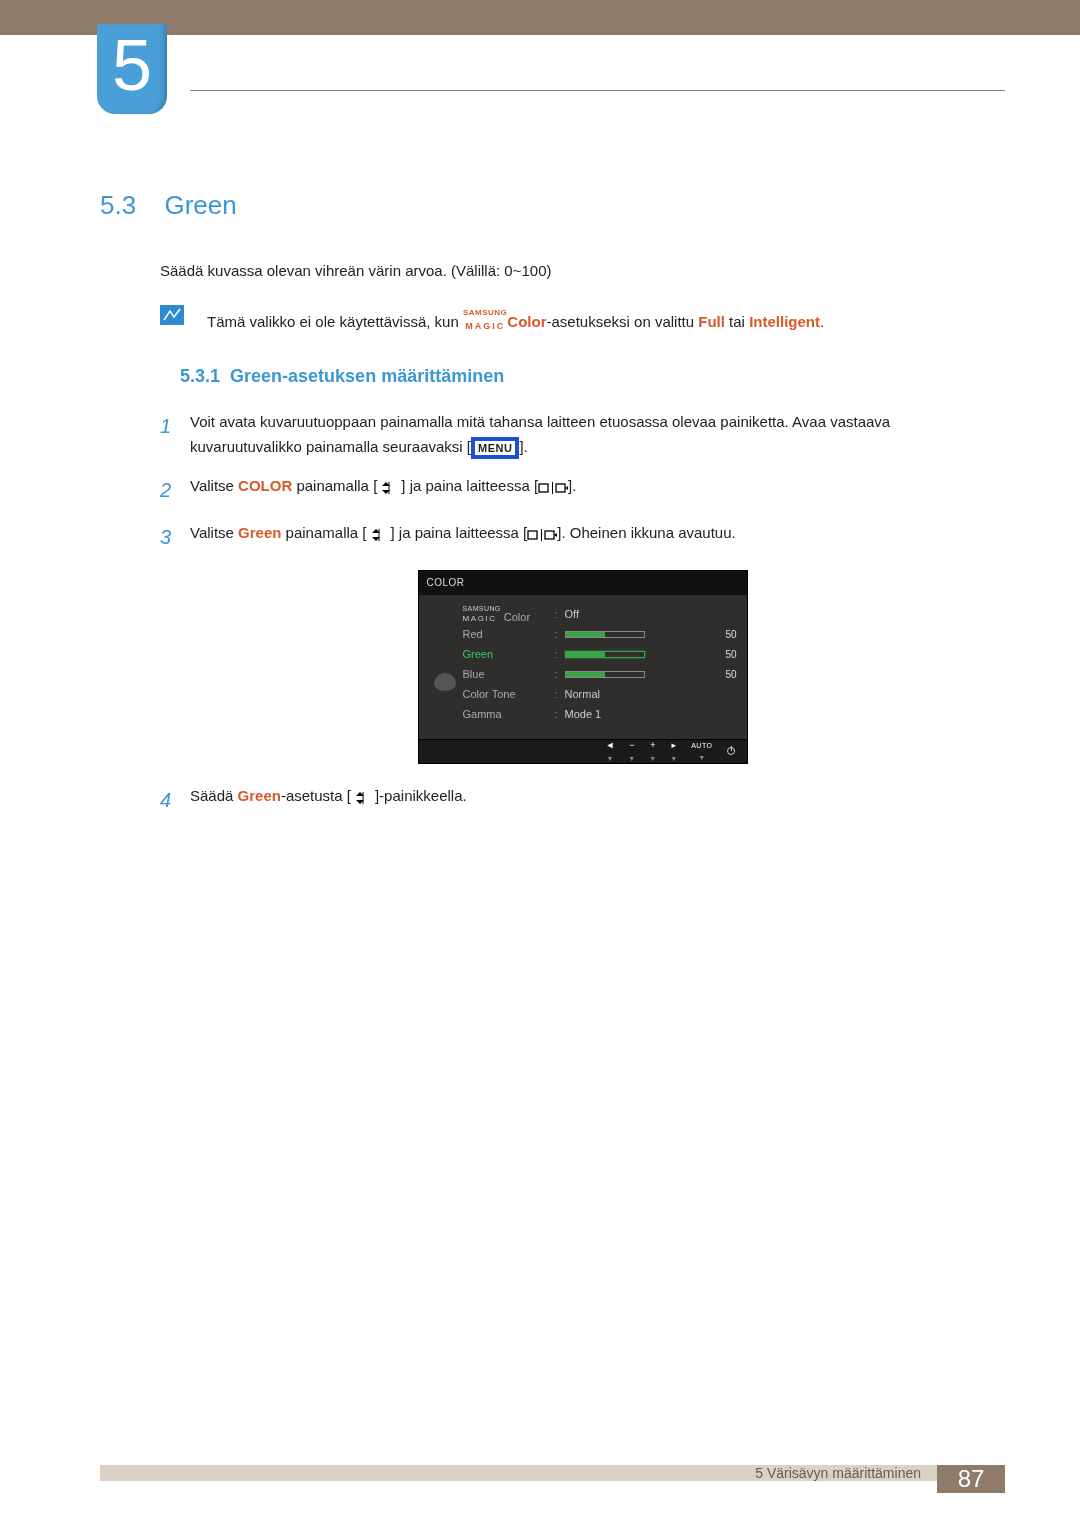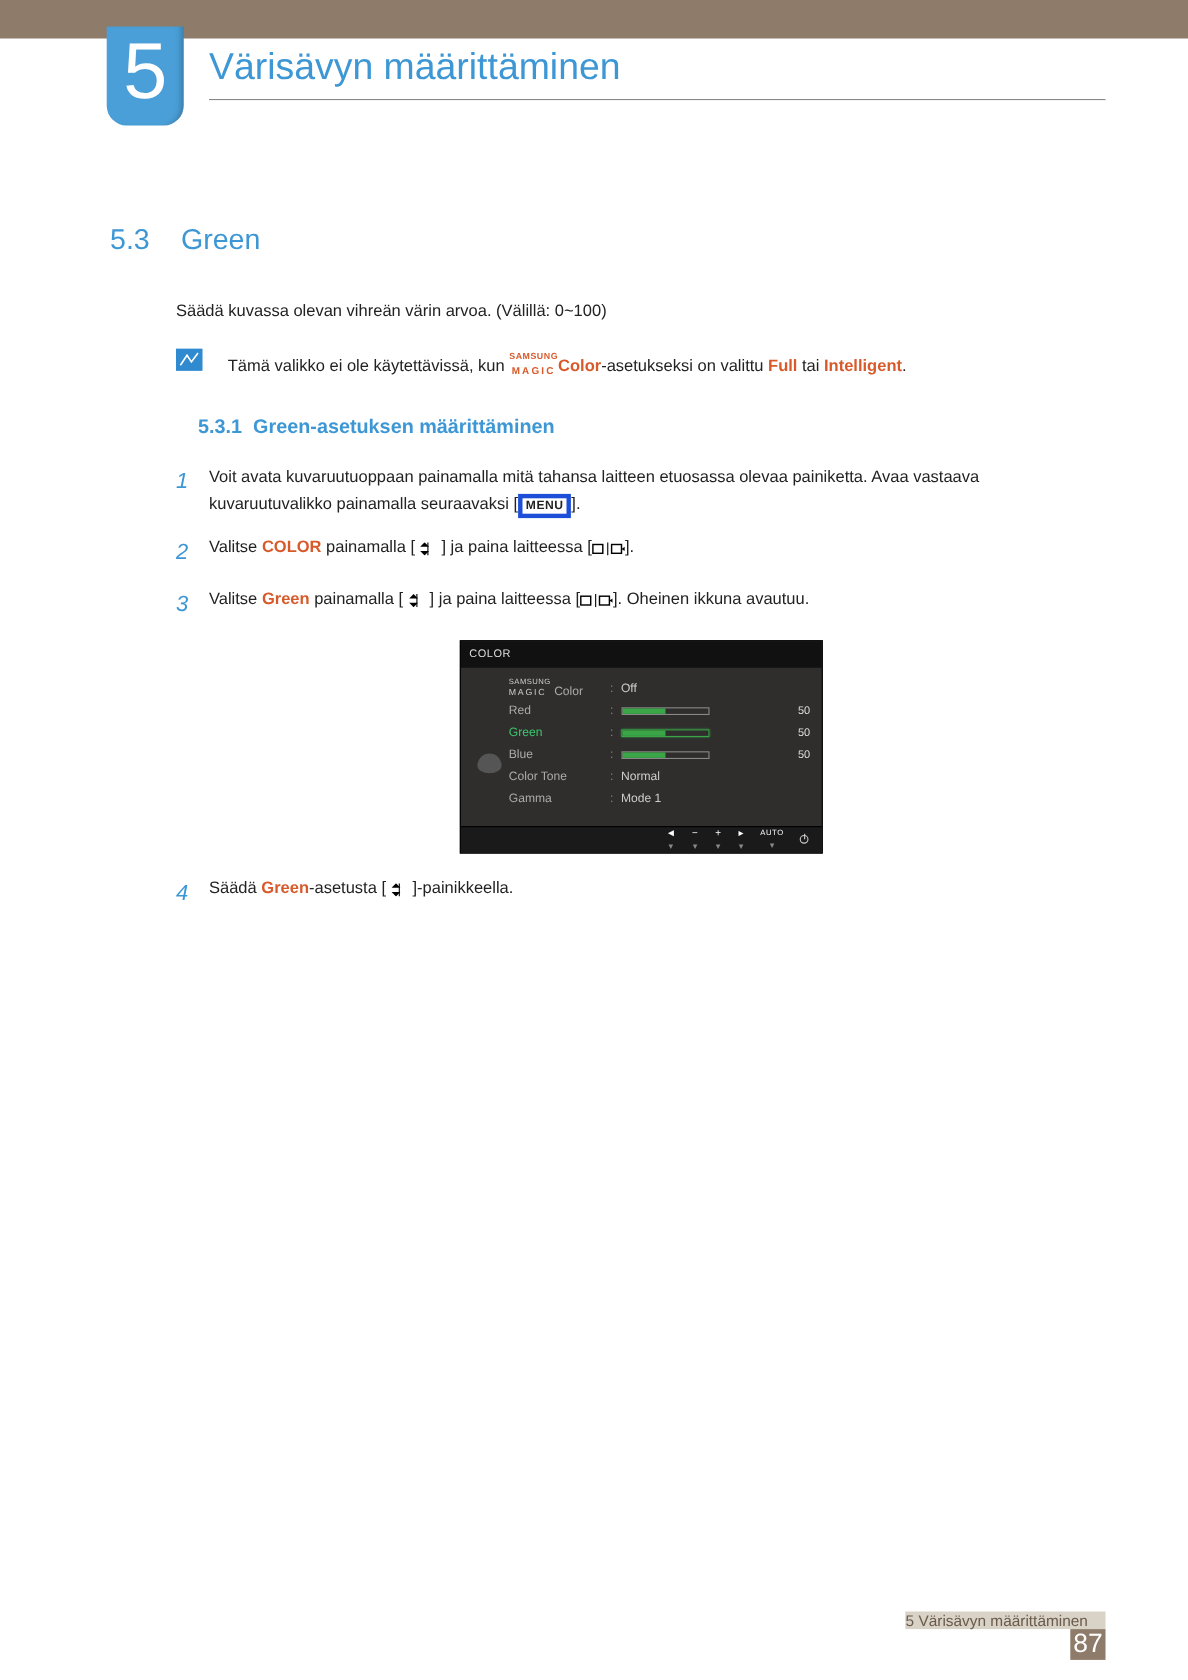--- a/index.html
+++ b/index.html
@@ -55,21 +55,21 @@
     right: 75px;
     top: 90px;
     border-top: 1px solid #888;
   }
 
   
   .section {
     position: absolute;
     left: 100px;
     right: 75px;
-    top: 202px;
+    top: 190px;
   }
   .section-num {
     color: #3d97d4;
     font-size: 26px;
     font-weight: 400;
     display: inline-block;
     width: 60px;
   }
   .section-title {
     color: #3d97d4;
@@ -208,51 +208,49 @@
   .osd-btn .power { width:8px;height:8px;border:1px solid #ccc;border-radius:50%;position:relative;}
   .osd-btn .power::after{content:"";position:absolute;left:3px;top:-2px;width:1px;height:5px;background:#ccc;}
 
   
   .footer {
     position:absolute;
     left:100px; right:75px;
     bottom:26px;
     height:36px;
     display:flex;
-    align-items:flex-end;
-    flex-direction:column;
+    align-items:flex-start;
   }
   .footer-bar {
     flex:1;
     background:#d9d2c7;
     display:flex;
     align-items:center;
     justify-content:flex-end;
     padding-right:16px;
     color:#6a5b4a;
     font-size:14px;
   }
   .footer-num {
-    width:32px;
+    width:68px;
     background:#8e7b6a;
     color:#fff;
     font-size:24px;
     display:flex;
     align-items:center;
     justify-content:center;
   }
 </style>
 </head>
 <body>
 
 <div class="top-bar"></div>
 
 <div class="chapter-header">
   <div class="chapter-badge">5</div>
-  <div class="chapter-title">Värisävyn määrittäminen</div>
   <div class="chapter-rule"></div>
 </div>
 
 <div class="section">
   <div>
     <span class="section-num">5.3</span>
     <span class="section-title">Green</span>
   </div>
 
   <div class="section-body">

